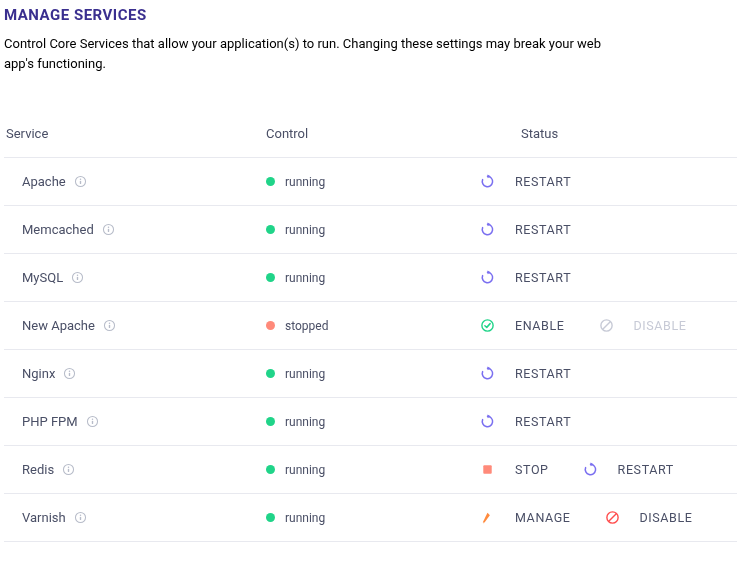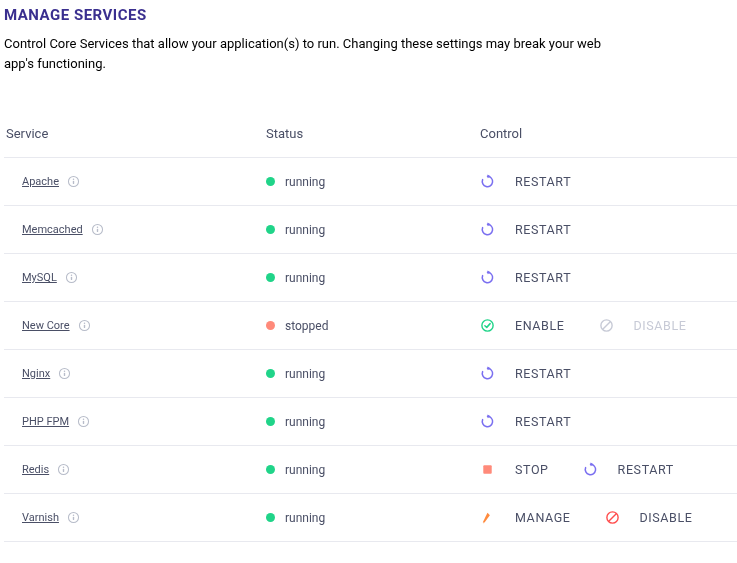--- a/index.html
+++ b/index.html
@@ -62,22 +62,21 @@
       gap: 10px;
     }
     .col-control {
       flex: 1;
       display: flex;
       align-items: center;
       gap: 34px;
     }
     .svc-name {
       color: #4a4f66;
-      font-size: 11px;
-      text-decoration: underline;
+      font-size: 13px;
     }
     .info-icon {
       display: inline-flex;
       color: #b7bcc9;
       cursor: pointer;
     }
     .info-icon svg {
       width: 13px;
       height: 13px;
     }
@@ -136,26 +135,26 @@
 
 <h2 class="page-title">MANAGE SERVICES</h2>
 <p class="page-desc">Control Core Services that allow your application(s) to run. Changing these settings may break your web app's functioning.</p>
 
 <div class="svc-table">
 
   <div class="svc-row svc-head">
     <div class="col col-service">
       <span>Service</span>
     </div>
+    <div class="col col-control">
+      <span>Control</span>
+    </div>
     <div class="col col-status">
       <span>Status</span>
     </div>
-    <div class="col col-control">
-      <span>Control</span>
-    </div>
   </div>
 
   <div id="rows">
     <div class="svc-row">
       <div class="col col-service">
         <span class="svc-name">Apache</span>
         <span class="info-icon">
             <svg viewBox="0 0 16 16">
               <use href="#ic-info"></use>
             </svg>
@@ -219,21 +218,21 @@
               <svg viewBox="0 0 16 16">
                 <use href="#ic-restart"></use>
               </svg>
             </span>
       <span>RESTART</span>
     </button>
       </div>
     </div>
     <div class="svc-row">
       <div class="col col-service">
-        <span class="svc-name">New Core</span>
+        <span class="svc-name">New Apache</span>
         <span class="info-icon">
             <svg viewBox="0 0 16 16">
               <use href="#ic-info"></use>
             </svg>
           </span>
       </div>
       <div class="col col-status">
         <span class="status-dot dot-stopped"></span>
         <span class="status-text">stopped</span>
       </div>

